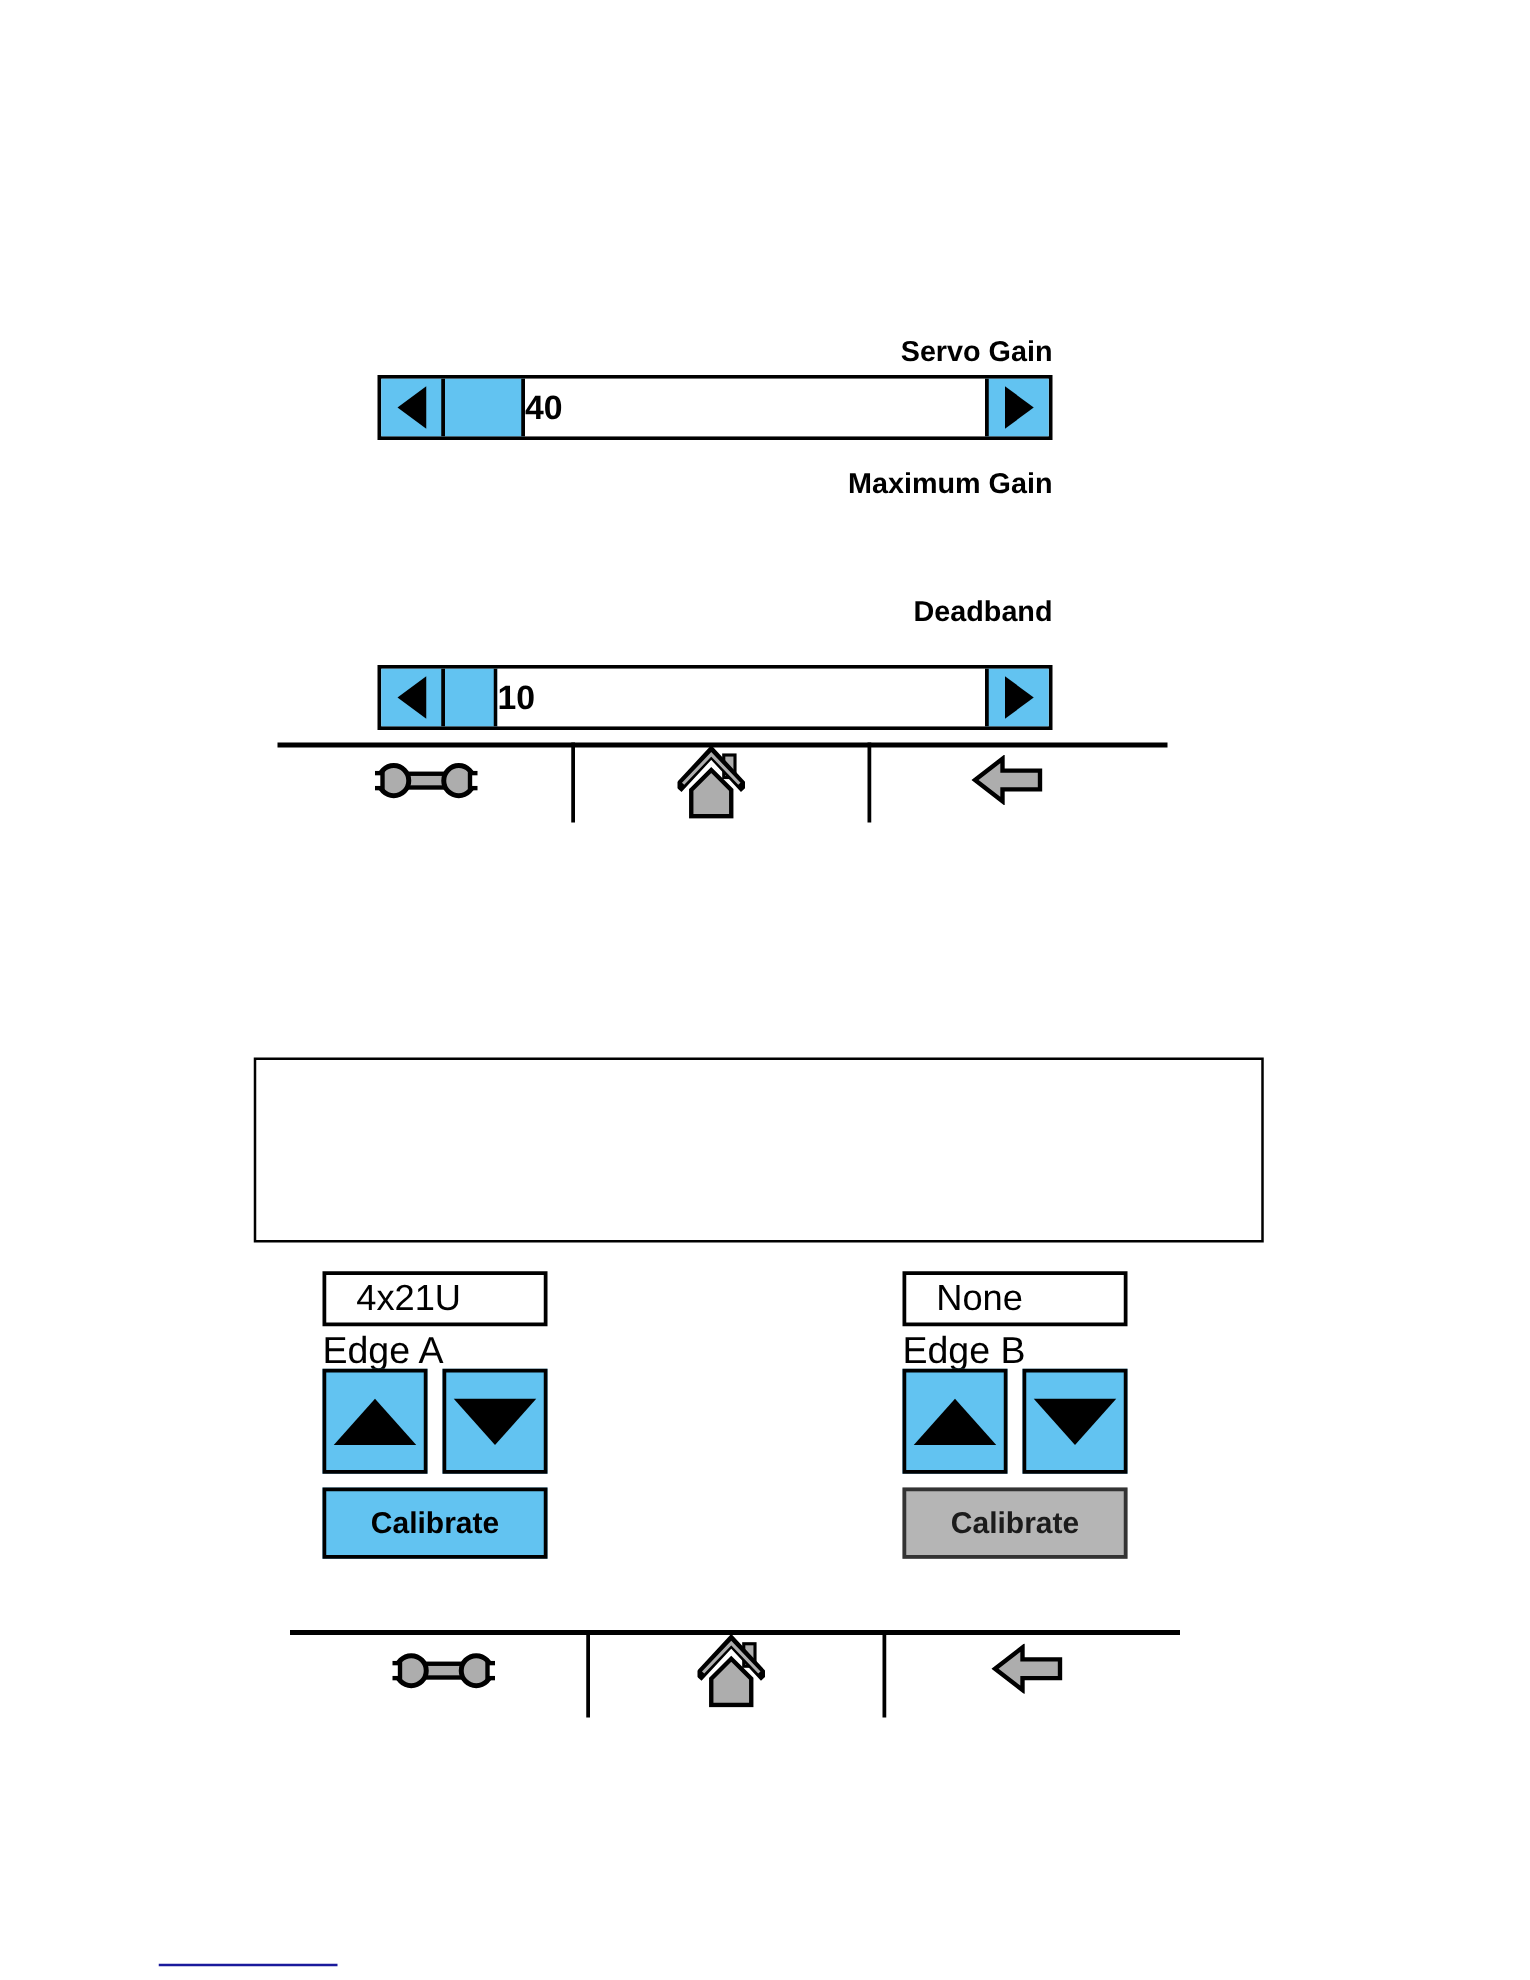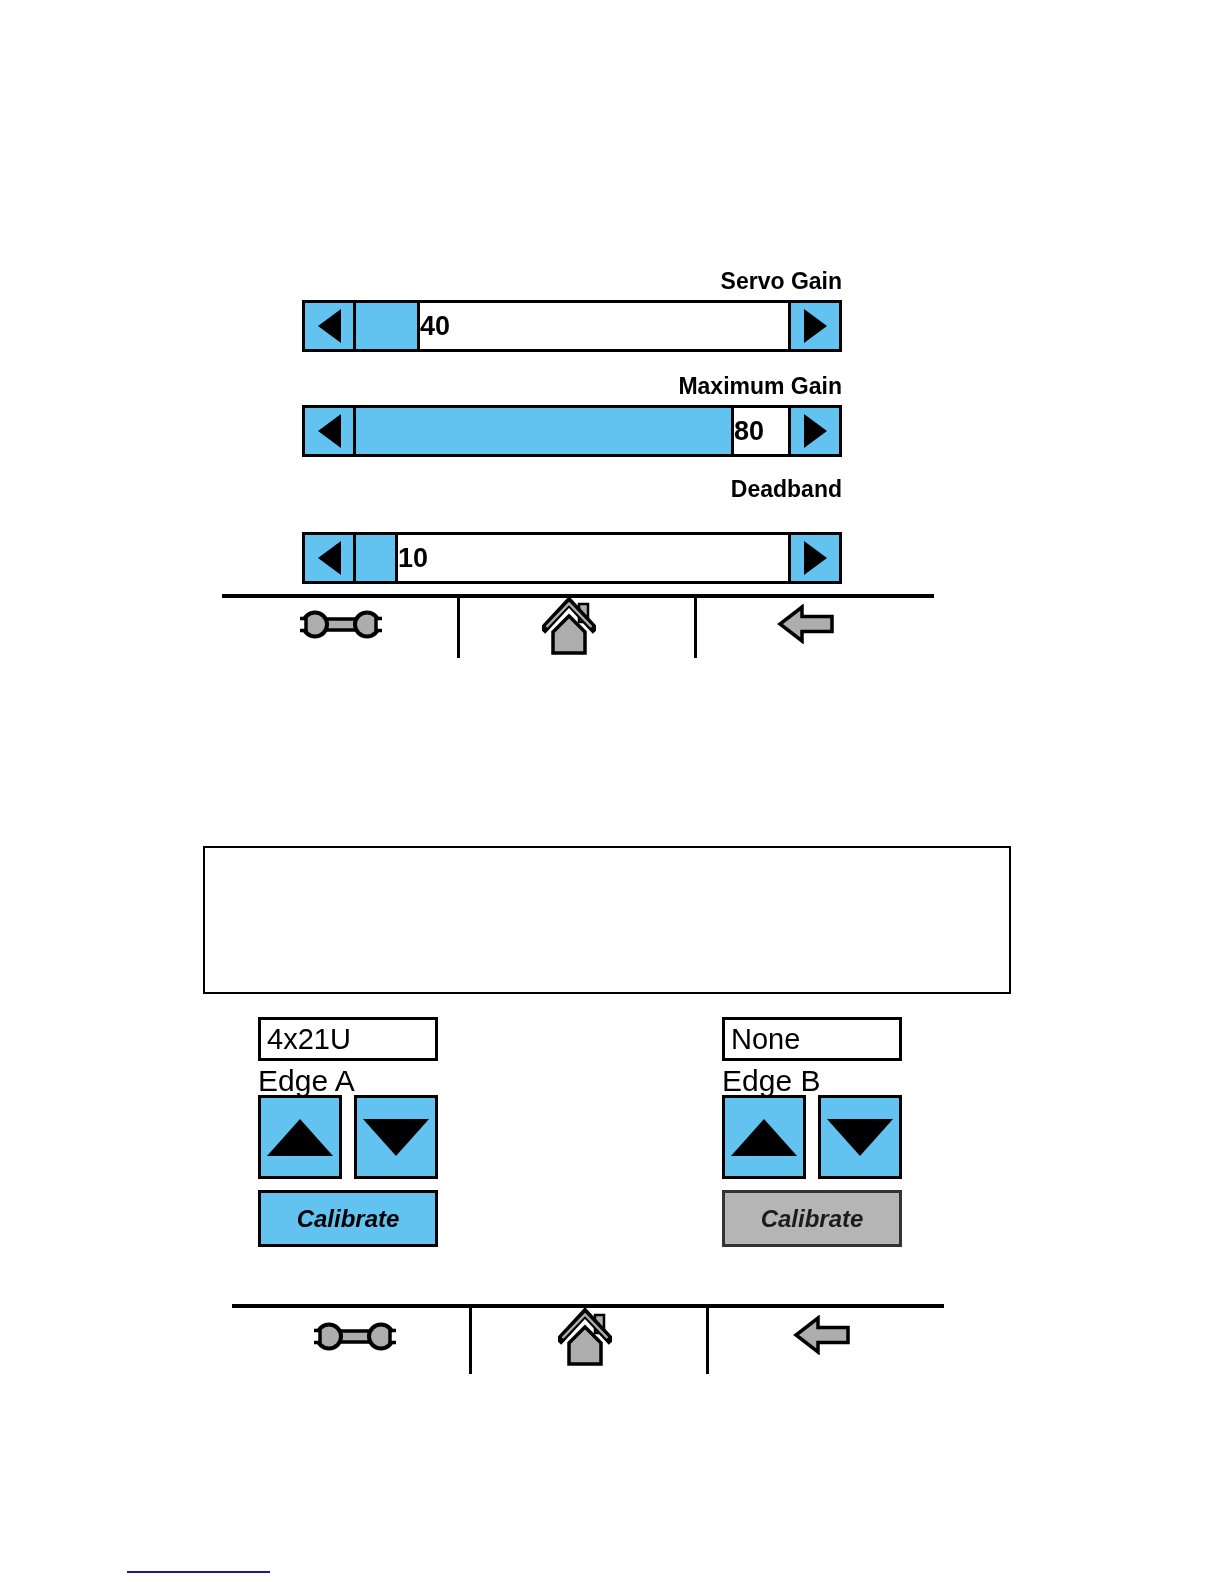--- a/index.html
+++ b/index.html
@@ -36,32 +36,32 @@
   .tb-sep{position:absolute;width:3px;background:var(--ink);}
   .tb-icon{position:absolute;display:block;}
 
   
   .big-frame{position:absolute;left:203px;top:846px;width:808px;height:148px;
              border:2px solid var(--ink);box-sizing:border-box;background:#fff;}
 
   
   .edge-textbox{position:absolute;width:180px;height:44px;border:3px solid var(--ink);
                 box-sizing:border-box;font-size:29px;display:flex;align-items:center;
-                padding-left:6px;background:#fff;}
+                padding-left:24px;background:#fff;}
   .edge-label{position:absolute;width:180px;text-align:left;font-size:30px;font-weight:400;}
   .edge-arrow{position:absolute;width:84px;height:84px;background:var(--accent);
               border:3px solid var(--ink);box-sizing:border-box;display:flex;
               align-items:center;justify-content:center;}
   .tri-up{width:0;height:0;border-bottom:37px solid var(--ink);
           border-left:33px solid transparent;border-right:33px solid transparent;}
   .tri-down{width:0;height:0;border-top:37px solid var(--ink);
             border-left:33px solid transparent;border-right:33px solid transparent;}
   .calibrate{position:absolute;width:180px;height:57px;border:3px solid var(--ink);
              box-sizing:border-box;background:var(--accent);display:flex;align-items:center;
-             justify-content:center;font-size:24px;font-weight:700;font-style:italic;}
+             justify-content:center;font-size:24px;font-weight:700;}
   .calibrate.disabled{background:var(--disabled-gray);border-color:#333333;color:#1c1c1c;}
 
   .footer-link-rule{position:absolute;left:127px;top:1571px;width:143px;height:2px;
                     background:var(--link);}
 </style>
 </head>
 <body>
 
 <div id="page">
 
@@ -71,30 +71,20 @@
       <span class="tri-left"></span>
     </div>
     <div class="sfill" style="width: 64px;"></div>
     <div class="sval">40</div>
     <div class="sbtn right">
       <span class="tri-right"></span>
     </div>
   </div>
 
   <div class="slider-label" style="top:373px">Maximum Gain</div>
-  <div class="slider" style="top:405px">
-    <div class="sbtn left">
-      <span class="tri-left"></span>
-    </div>
-    <div class="sfill" style="width: 378px;"></div>
-    <div class="sval">80</div>
-    <div class="sbtn right">
-      <span class="tri-right"></span>
-    </div>
-  </div>
 
   <div class="slider-label" style="top:476px">Deadband</div>
   <div class="slider" style="top:532px">
     <div class="sbtn left">
       <span class="tri-left"></span>
     </div>
     <div class="sfill" style="width: 42px;"></div>
     <div class="sval">10</div>
     <div class="sbtn right">
       <span class="tri-right"></span>

